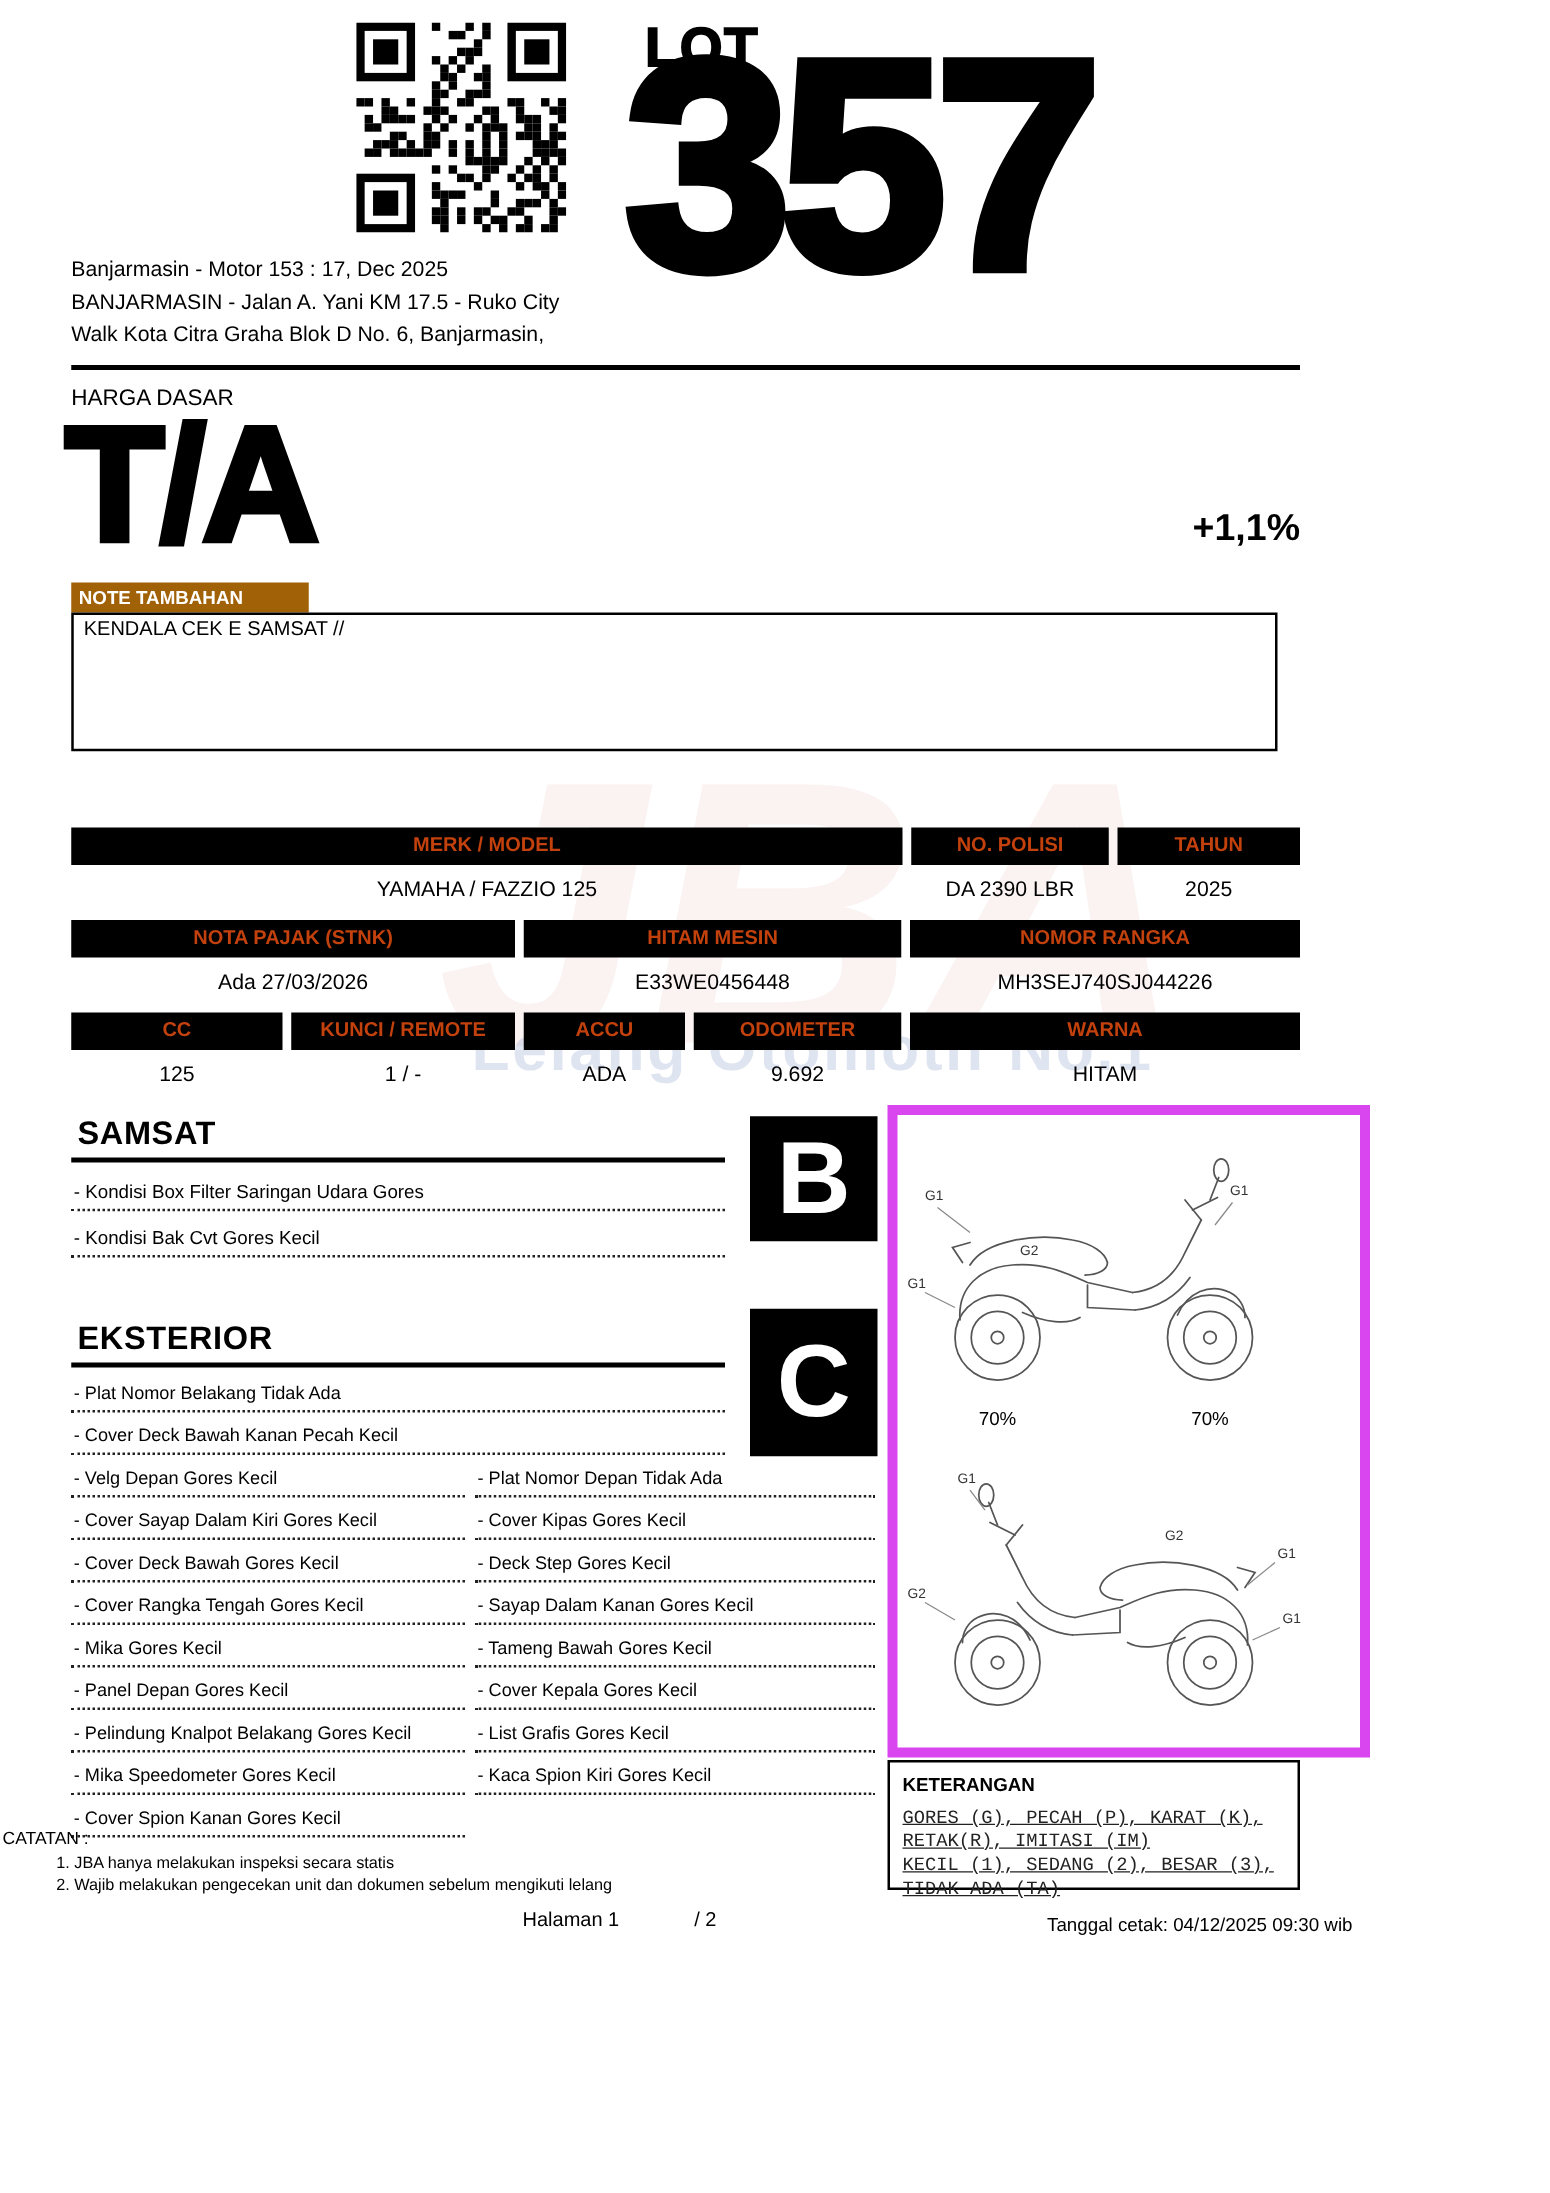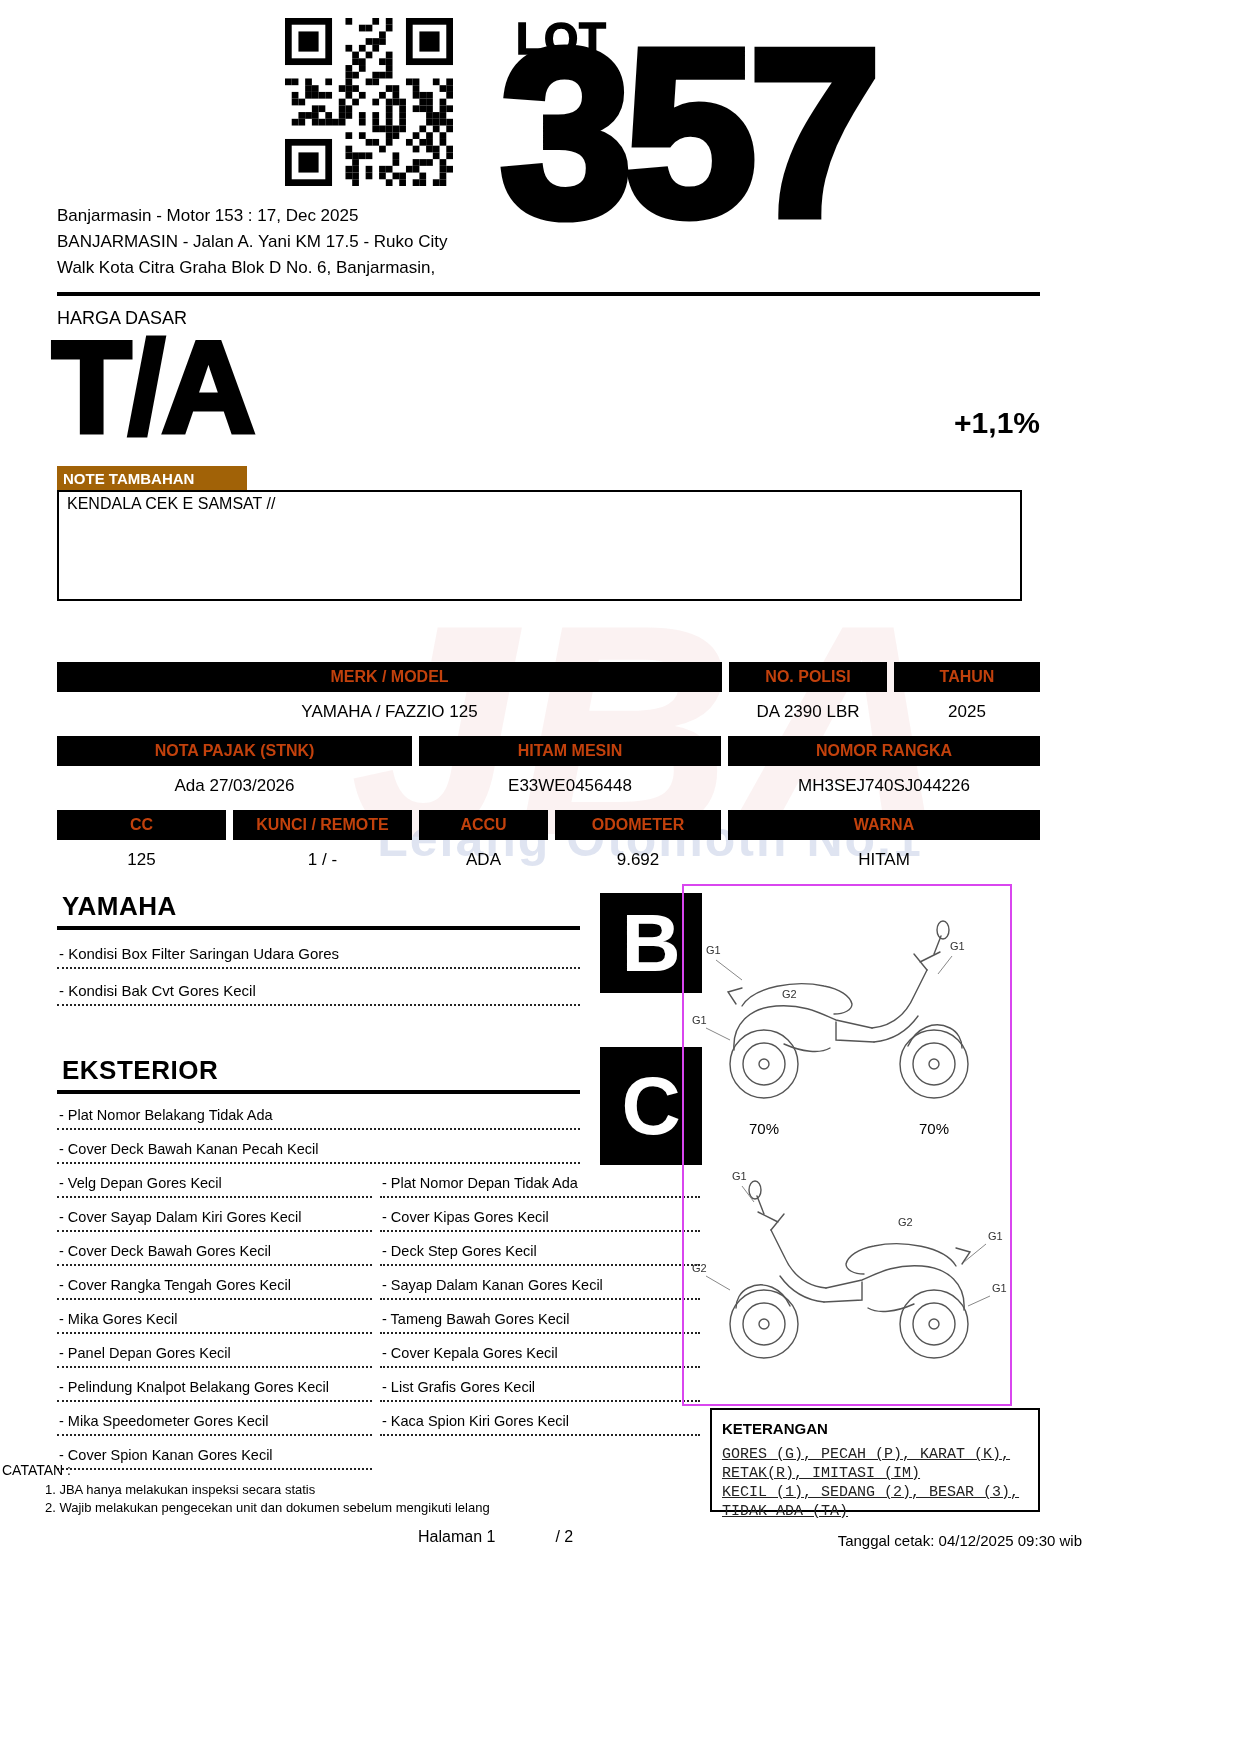--- a/index.html
+++ b/index.html
@@ -50,21 +50,21 @@
   #mesin-list { position:absolute; left:57px; top:932px; width:523px; }
   .m-item { height:37px; border-bottom:2px dotted #222; font-size:15px; padding:13px 0 0 2px; }
 
   #eks-full-list { position:absolute; left:57px; top:1096px; width:523px; }
   #eks-cols { position:absolute; left:57px; top:1164px; display:flex; gap:8px; }
   .eks-col-left { width:315px; }
   .eks-col-right { width:320px; }
   .e-item { height:34px; border-bottom:2px dotted #222; font-size:14.5px; padding:11px 0 0 2px; white-space:nowrap; overflow:hidden; }
 
   
-  #diagram-box { position:absolute; left:682px; top:884px; width:330px; height:522px; border:2px solid #d946ef; }
+  #diagram-box { position:absolute; left:710px; top:884px; width:386px; height:522px; border:8px solid #d946ef; }
   .diag-svg1 { position:absolute; left:0; top:6px; }
   .diag-svg2 { position:absolute; left:0; top:266px; }
   .dlabel text { font-size:11px; fill:#333; font-family:"Liberation Sans", sans-serif; }
   .dlabel line { stroke:#888; stroke-width:1; }
   .dlabel .tread { font-size:15px; fill:#000; }
 
   #keterangan-box { position:absolute; left:710px; top:1408px; width:330px; height:104px; border:2px solid #000; padding:10px 10px; }
   #keterangan-title { font-size:15px; font-weight:bold; margin-bottom:8px; }
   .ket-line { font-size:15px; line-height:19px; text-decoration:underline; color:#222;font-family:Liberation Mono, monospace; }
 
@@ -323,21 +323,21 @@
     <div class="hcell" style="width:312px">WARNA</div>
   </div>
   <div class="vrow" style="top:842px">
     <div class="vcell" style="width:169px">125</div>
     <div class="vcell" style="width:179px">1 / -</div>
     <div class="vcell" style="width:129px">ADA</div>
     <div class="vcell" style="width:166px">9.692</div>
     <div class="vcell" style="width:312px">HITAM</div>
   </div>
 
-  <div class="sec-title" style="top:891px">YAMAHA</div>
+  <div class="sec-title" style="top:891px">SAMSAT</div>
   <div class="sec-rule" style="top:926px"></div>
   <div class="grade" id="grade-mesin">B</div>
   <div id="mesin-list">
 
   <div class="m-item">- Kondisi Box Filter Saringan Udara Gores</div>
       <div class="m-item">- Kondisi Bak Cvt Gores Kecil</div>
     </div>
 
   <div class="sec-title" style="top:1055px">EKSTERIOR</div>
   <div class="sec-rule" style="top:1090px"></div>

